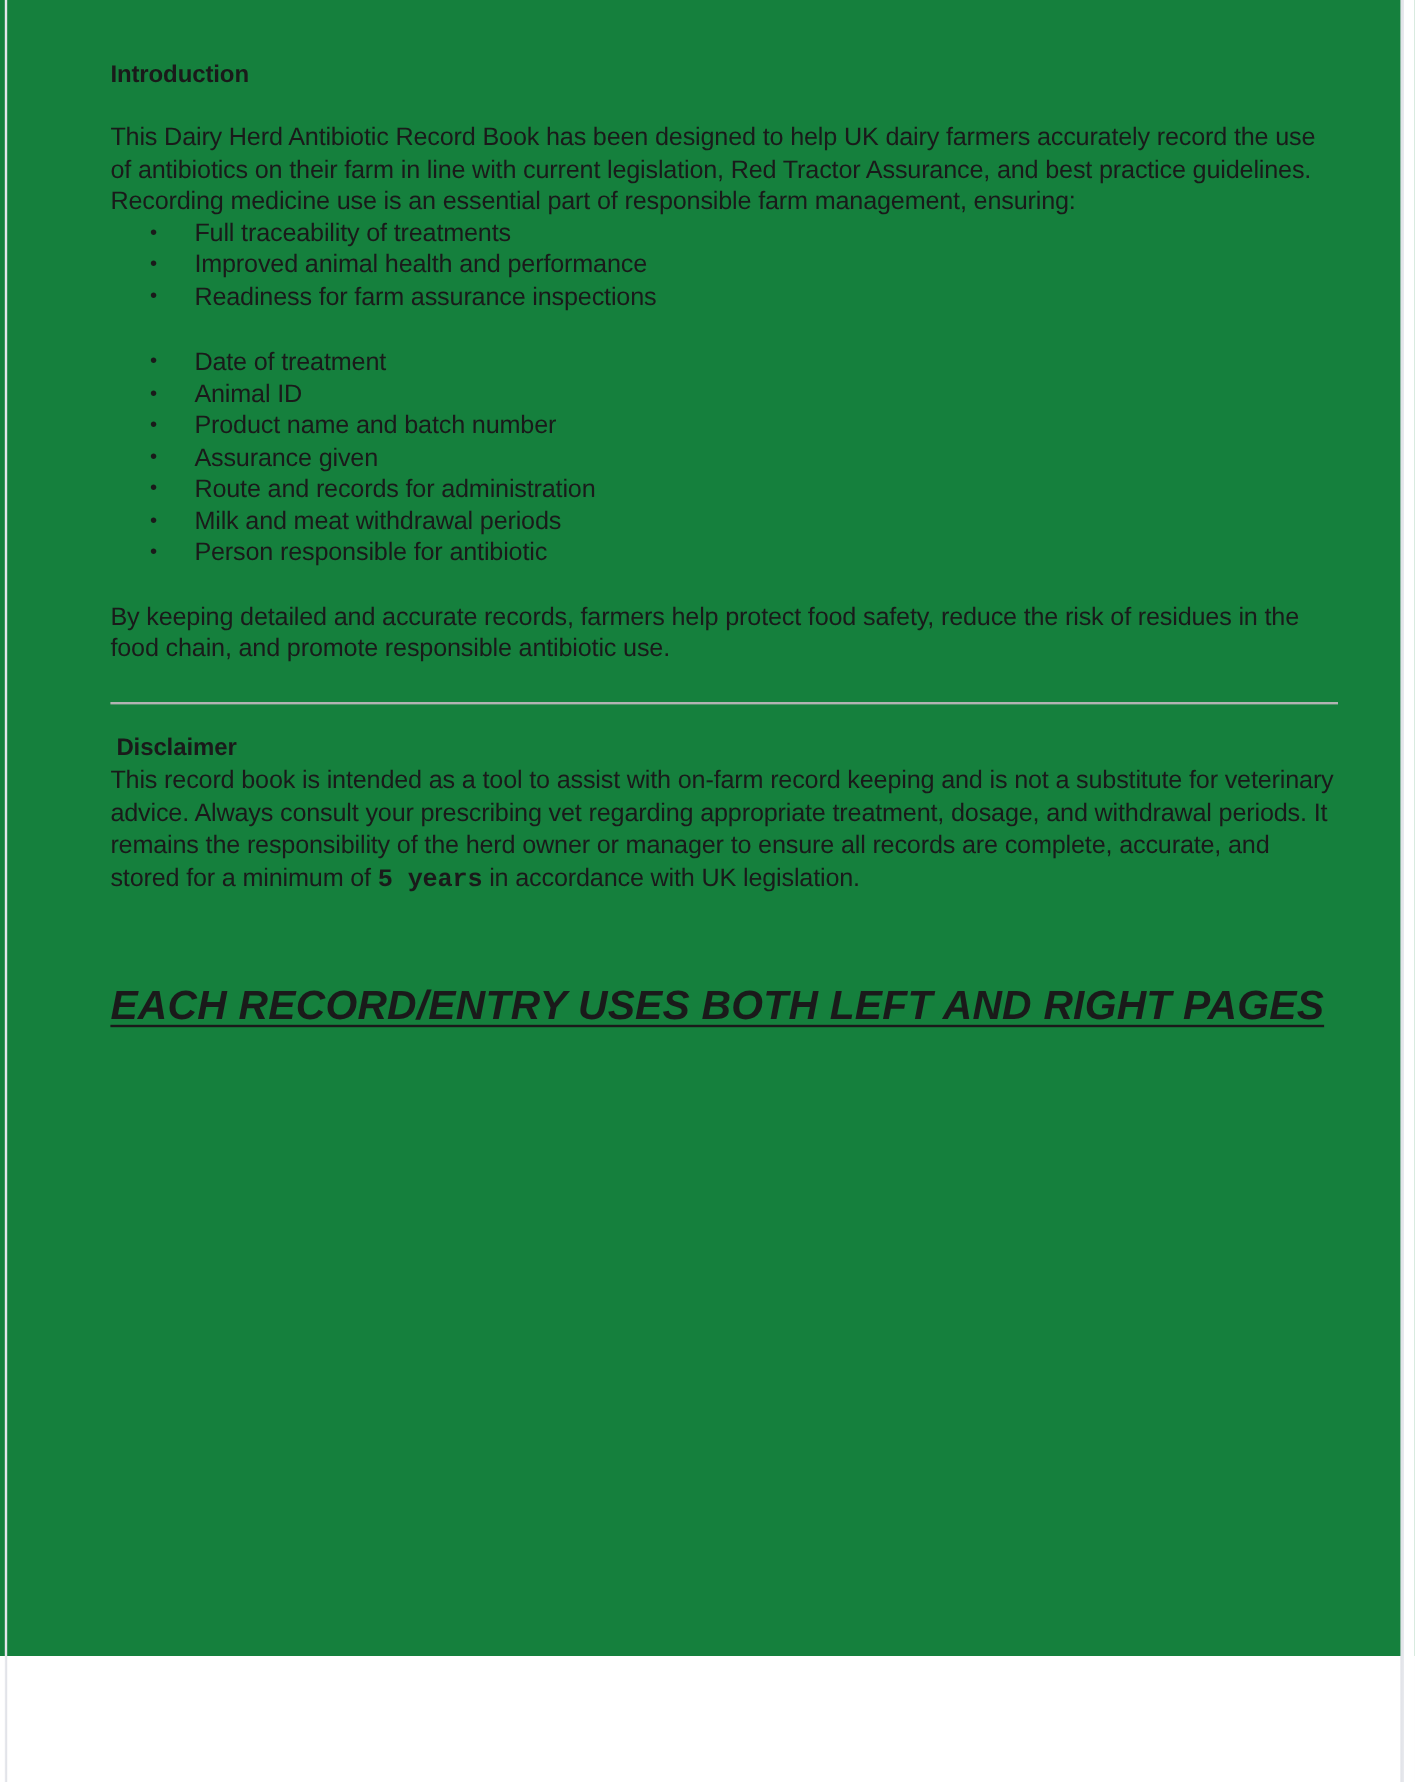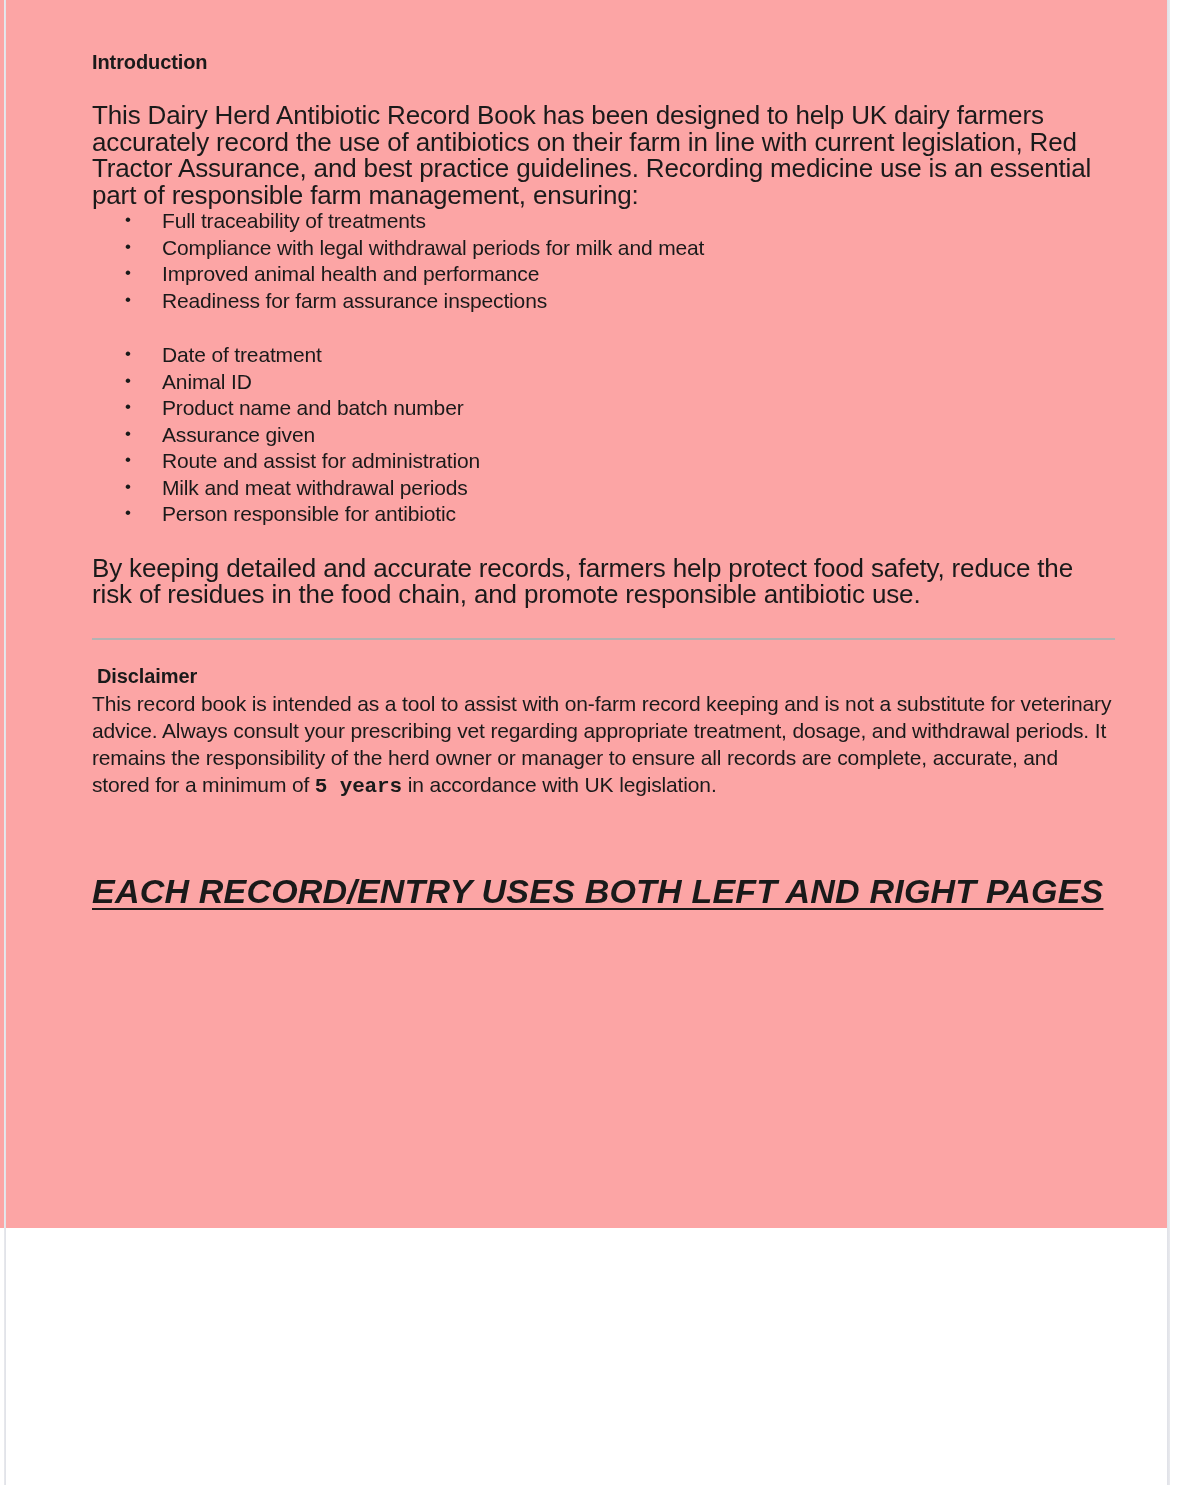--- a/index.html
+++ b/index.html
@@ -16,22 +16,22 @@
     overflow: hidden;
     position: relative;
   }
 
   
   .page-sheet {
     position: absolute;
     left: 0;
     top: 0;
     width: 1179px;
-    height: 1228px;
-    background: #fca5a5;
+    height: 1380px;
+    background: #15803d;
     box-sizing: border-box;
   }
   
   .edge-left {
     position: absolute;
     left: 4px;
     top: 0;
     width: 2px;
     height: 1485px;
     background: linear-gradient(to right, #e9eaee, #dfe1e7);
@@ -63,21 +63,21 @@
 
   h2.section-heading {
     font-size: 20px;
     font-weight: bold;
     margin: 0 0 28px 0;
     line-height: 1.2;
     letter-spacing: -0.1px;
   }
 
   p.body-para {
-    font-size: 26px;
+    font-size: 21px;
     line-height: 26.5px;
     margin: 0;
     letter-spacing: -0.15px;
   }
 
   ul.doc-list {
     list-style: none;
     margin: 0;
     padding: 0;
   }
@@ -147,34 +147,33 @@
   <div class="edge-far-right"></div>
 
   <div class="content">
 
     <h2 class="section-heading">Introduction</h2>
 
     <p class="body-para">This Dairy Herd Antibiotic Record Book has been designed to help UK dairy farmers accurately record the use of antibiotics on their farm in line with current legislation, Red Tractor Assurance, and best practice guidelines. Recording medicine use is an essential part of responsible farm management, ensuring:</p>
 
     <ul class="doc-list">
       <li>Full traceability of treatments</li>
-      <li>Compliance with legal withdrawal periods for milk and meat</li>
       <li>Improved animal health and performance</li>
       <li>Readiness for farm assurance inspections</li>
     </ul>
 
     <div class="gap-list"></div>
 
 
     <ul class="doc-list">
       <li>Date of treatment</li>
       <li>Animal ID</li>
       <li>Product name and batch number</li>
       <li>Assurance given</li>
-      <li>Route and assist for administration</li>
+      <li>Route and records for administration</li>
       <li>Milk and meat withdrawal periods</li>
       <li>Person responsible for antibiotic</li>
     </ul>
 
     <div class="gap-para"></div>
 
     <p class="body-para">By keeping detailed and accurate records, farmers help protect food safety, reduce the risk of residues in the food chain, and promote responsible antibiotic use.</p>
 
     <hr class="divider">
 

